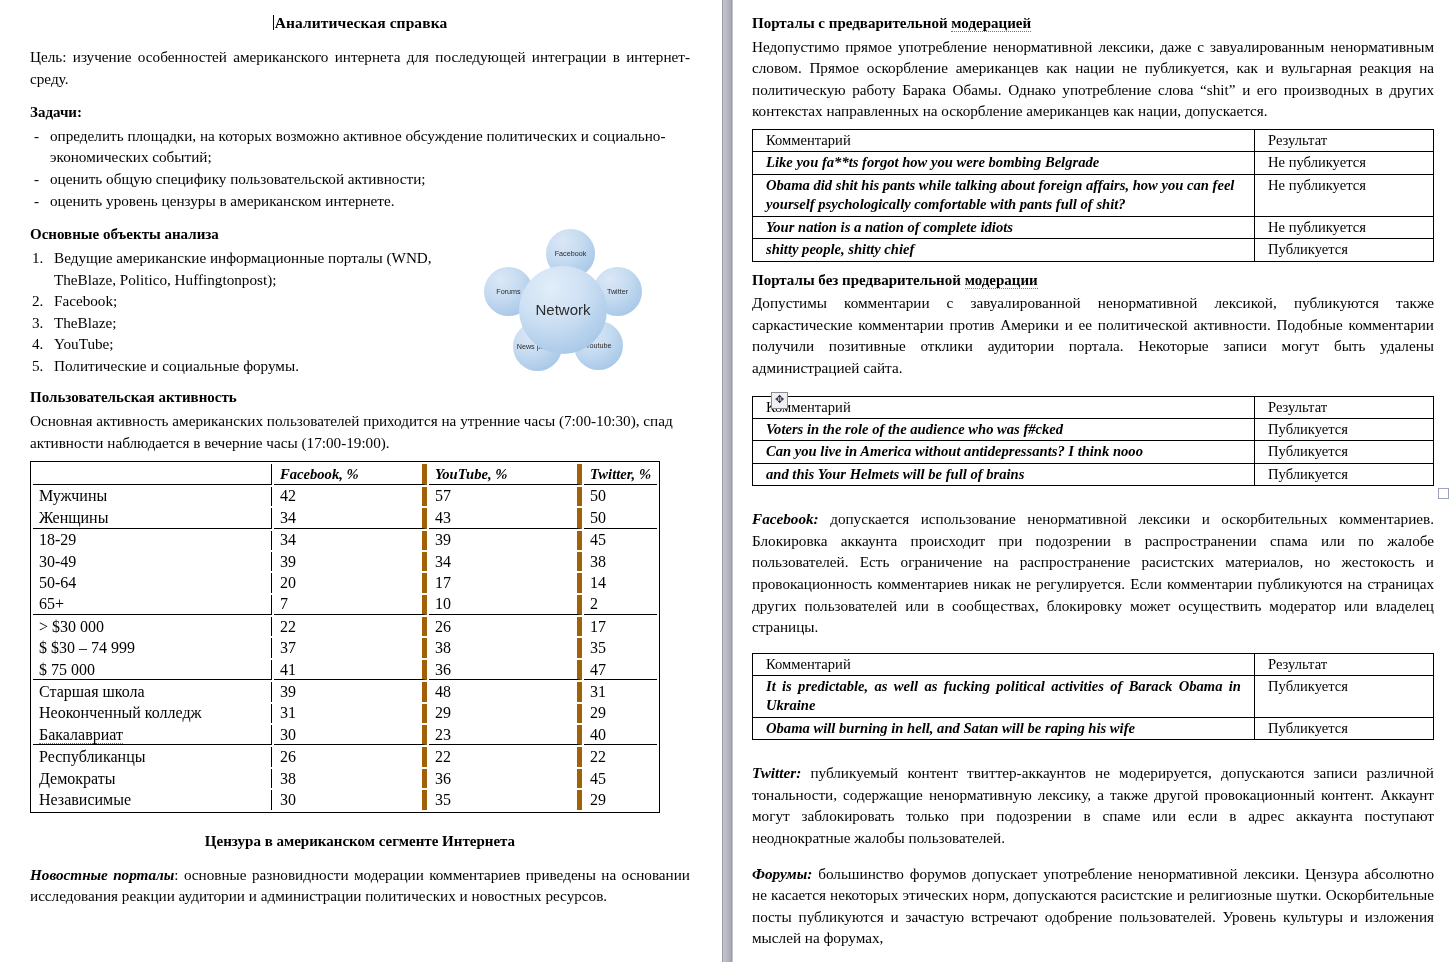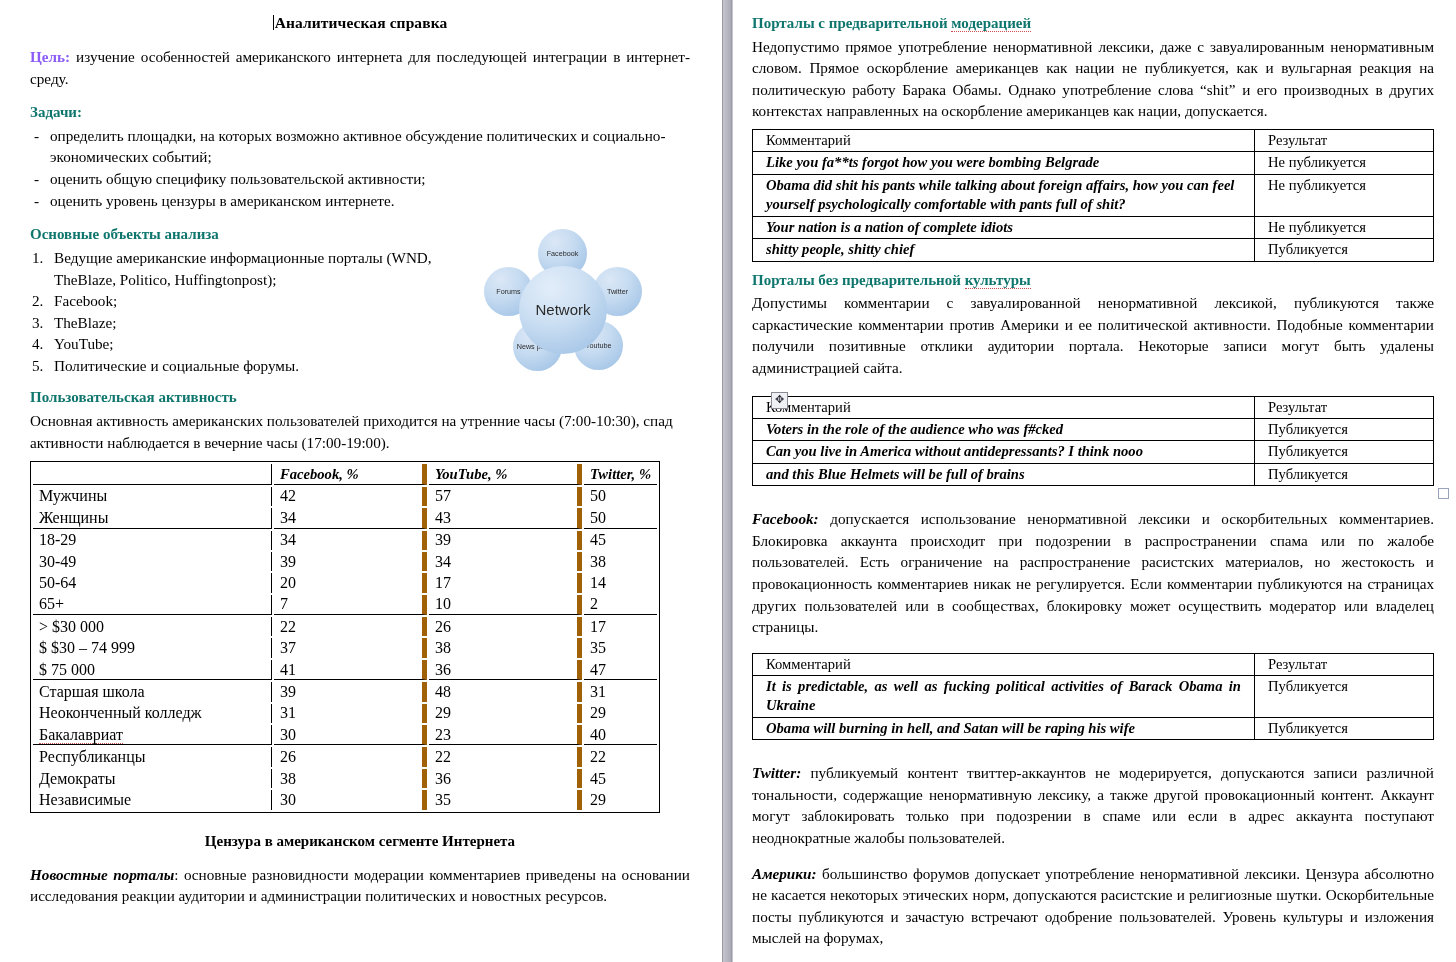--- a/index.html
+++ b/index.html
@@ -47,34 +47,34 @@
     margin: 4px 0 14px 0;
     letter-spacing: 0.1px;
   }
   h2.doc-title-2 {
     font-size: 15px;
     font-weight: bold;
     text-align: center;
     margin: 20px 0 14px 0;
   }
   .h-blue {
-    color: #0f766e;
+    color: #000000;
     font-weight: bold;
     font-size: 15px;
     margin: 12px 0 3px 0;
     line-height: 1.25;
   }
   .h-blue .sp-red { border-bottom: 1.5px dotted #d05050; }
   p {
     margin: 0 0 2px 0;
     font-size: 15.2px;
     line-height: 1.42;
   }
   p.just { text-align: justify; }
-  .lbl-blue { color: #8b5cf6; font-weight: bold; }
+  .lbl-blue { color: #000000; font-weight: normal; }
   .bold-ital { font-weight: bold; font-style: italic; }
   .sp { border-bottom: 1.4px dotted #d05050; }
 
   ul.dash {
     list-style: none;
     margin: 2px 0 4px 0;
     padding: 0;
   }
   ul.dash li {
     position: relative;
@@ -129,21 +129,21 @@
     color: #2b2b2b;
     line-height: 1.05;
   }
   .bub.center {
     left: 57px; top: 38px; width: 88px; height: 88px;
     font-size: 15px;
     background: radial-gradient(circle at 36% 24%, #e2edf9 0%, #cde0f3 40%, #a9c8e8 80%, #9cc0e5 100%);
     z-index: 2;
   }
   .bub.sat { width: 49px; height: 49px; font-size: 7.2px; z-index: 1; }
-  .bub.b-fb { left: 76px; top: 1px; }
+  .bub.b-fb { left: 84px; top: 1px; }
   .bub.b-tw { left: 131px; top: 39px; }
   .bub.b-yt { left: 112px; top: 93px; }
   .bub.b-np { left: 51px; top: 94px; }
   .bub.b-fr { left: 22px; top: 39px; }
 
   
   table.wt {
     border-collapse: collapse;
     width: 100%;
     font-size: 14.6px;
@@ -392,40 +392,40 @@
               <td class="cres">Не публикуется</td>
             </tr>
           <tr>
               <td class="ccom">shitty people, shitty chief</td>
               <td class="cres">Публикуется</td>
             </tr>
         </tbody>
       </table>
 
       <p class="h-blue" style="margin-top:9px;">
-        <span>Порталы без предварительной </span><span class="sp-red">культуры</span>
+        <span>Порталы без предварительной </span><span class="sp-red">модерации</span>
       </p>
       <p class="just">Допустимы комментарии с завуалированной ненормативной лексикой, публикуются также саркастические комментарии против Америки и ее политической активности. Подобные комментарии получили позитивные отклики аудитории портала. Некоторые записи могут быть удалены администрацией сайта.</p>
 
       <table class="wt cmt-table" style="margin-top:17px;">
         <tbody>
           <tr>
             <td class="chead">Комментарий</td>
             <td class="chead cres">Результат</td>
           </tr>
           <tr>
               <td class="ccom">Voters in the role of the audience who was f#cked</td>
               <td class="cres">Публикуется</td>
             </tr>
           <tr>
               <td class="ccom">Can you live in America without antidepressants? I think nooo</td>
               <td class="cres">Публикуется</td>
             </tr>
           <tr>
-              <td class="ccom">and this Blue Helmets will be full of brains</td>
+              <td class="ccom">and this Your Helmets will be full of brains</td>
               <td class="cres">Публикуется</td>
             </tr>
         </tbody>
       </table>
 
       <p class="just" style="margin-top:22px;">
         <span class="bold-ital">Facebook:</span><span> допускается использование ненормативной лексики и оскорбительных комментариев. Блокировка аккаунта происходит при подозрении в распространении спама или по жалобе пользователей. Есть ограничение на распространение расистских материалов, но жестокость и провокационность комментариев никак не регулируется. Если комментарии публикуются на страницах других пользователей или в сообществах, блокировку может осуществить модератор или владелец страницы.</span>
       </p>
 
       <table class="wt cmt-table" style="margin-top:15px;">
@@ -443,20 +443,20 @@
               <td class="cres">Публикуется</td>
             </tr>
         </tbody>
       </table>
 
       <p class="just" style="margin-top:22px;">
         <span class="bold-ital">Twitter:</span><span> публикуемый контент твиттер-аккаунтов не модерируется, допускаются записи различной тональности, содержащие ненормативную лексику, а также другой провокационный контент.  Аккаунт могут заблокировать только при подозрении в спаме или если в адрес аккаунта поступают неоднократные жалобы пользователей.</span>
       </p>
 
       <p class="just" style="margin-top:14px;">
-        <span class="bold-ital">Америки:</span><span> большинство форумов допускает употребление ненормативной лексики. Цензура абсолютно не касается некоторых этических норм, допускаются расистские и религиозные шутки. Оскорбительные посты публикуются и зачастую встречают одобрение пользователей. Уровень культуры и изложения мыслей на форумах,</span>
+        <span class="bold-ital">Форумы:</span><span> большинство форумов допускает употребление ненормативной лексики. Цензура абсолютно не касается некоторых этических норм, допускаются расистские и религиозные шутки. Оскорбительные посты публикуются и зачастую встречают одобрение пользователей. Уровень культуры и изложения мыслей на форумах,</span>
       </p>
     </div>
   </div>
 
   <div class="move-handle">✥</div>
   <div class="resize-handle"></div>
 </div>
 
 </body></html>

